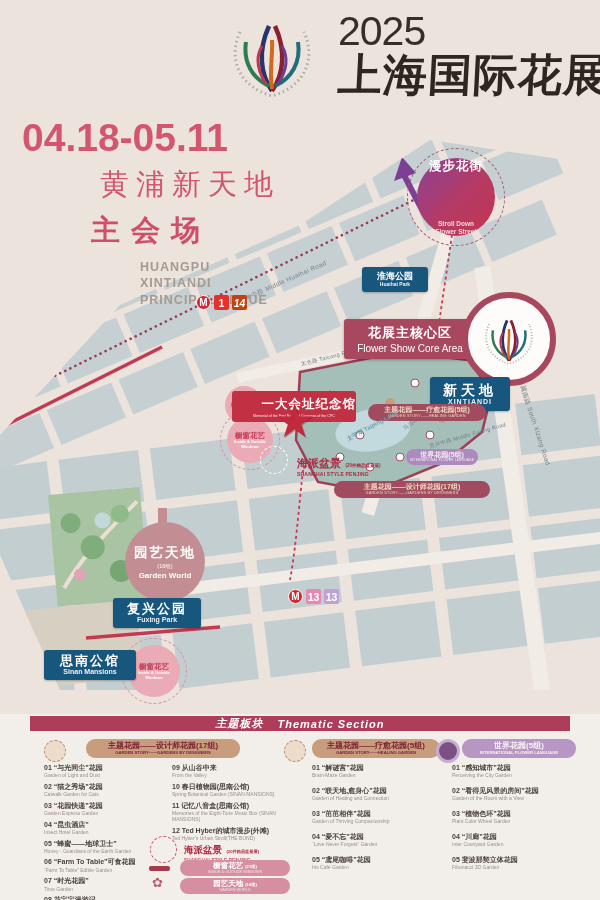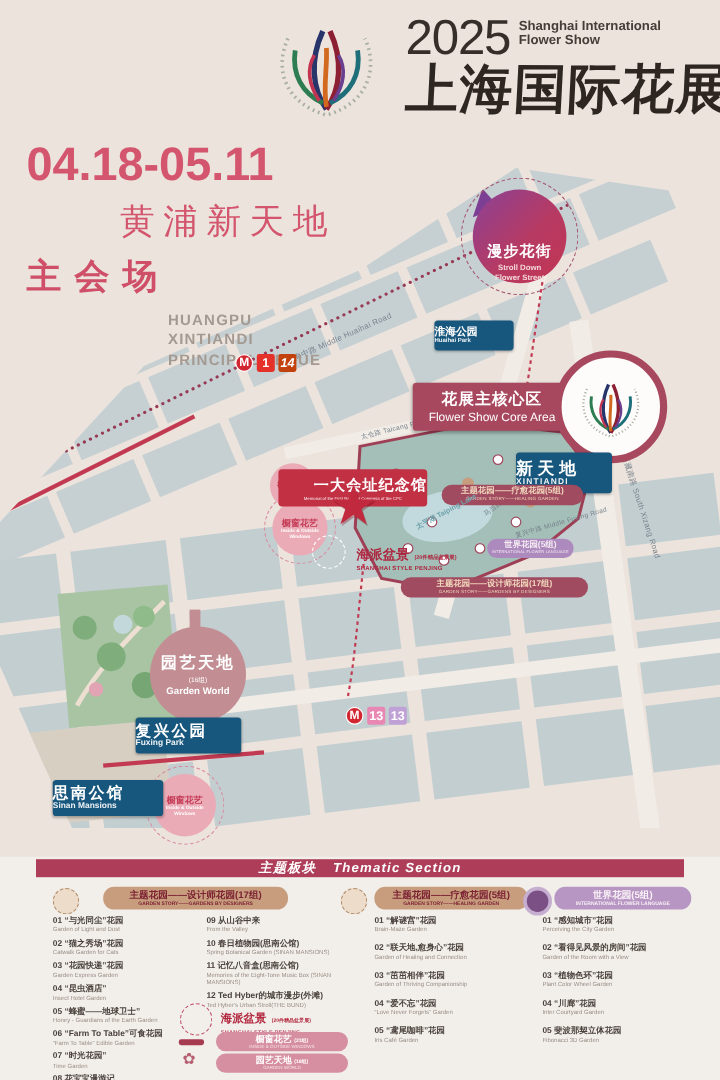--- a/index.html
+++ b/index.html
@@ -12,38 +12,38 @@
   .titles{left:338px;top:12px;width:250px;}
   .t-row{display:flex;align-items:flex-start;gap:7px;}
   .t-year{font-size:41px;font-weight:normal;color:#352e29;line-height:.95;letter-spacing:-1px;}
   .t-sub{font-size:11px;font-weight:600;color:#453d37;line-height:1.08;margin-top:5px;}
   .t-zh{font-family:"DejaVu Serif",serif;font-weight:900;font-size:44px;color:#2d2621;letter-spacing:1px;line-height:1;margin-top:2px;transform:skewX(-3deg);white-space:nowrap;}
 
   
   .venue{left:22px;top:118px;width:258px;z-index:5;}
   .v-dates{font-size:39px;font-weight:bold;color:#d4566e;letter-spacing:0;line-height:1;}
   .v-zh1{font-size:29px;color:#d4566e;letter-spacing:7px;text-align:right;margin-top:8px;font-weight:500;}
-  .v-zh2{font-size:29px;color:#cf4f68;letter-spacing:11px;text-align:left;margin-top:6px;font-weight:bold;}
+  .v-zh2{font-size:29px;color:#cf4f68;letter-spacing:11px;text-align:center;margin-top:6px;font-weight:bold;}
   .v-en{font-size:12.5px;color:#a59a92;letter-spacing:1px;line-height:1.3;margin:8px 0 0 118px;font-weight:600;}
 
   
   .map-svg{position:absolute;left:0;top:135px;width:600px;height:580px;z-index:1;}
 
   
-  .box-blue{background:#17567d;color:#fff;text-align:left;border-radius:3px;display:flex;flex-direction:column;justify-content:center;line-height:1.15;z-index:4;box-shadow:0 1px 2px rgba(0,0,0,.25);}
+  .box-blue{background:#17567d;color:#fff;text-align:center;border-radius:3px;display:flex;flex-direction:column;justify-content:center;line-height:1.15;z-index:4;box-shadow:0 1px 2px rgba(0,0,0,.25);}
   .bb-zh{font-weight:bold;}
   .bb-en{font-weight:600;opacity:.92;}
   .tag-maroon{background:#a04b60;border-radius:9px;color:#f2d9bd;text-align:center;line-height:1.12;display:flex;flex-direction:column;justify-content:center;z-index:4;}
   .tm-zh{font-size:7px;font-weight:bold;}
   .tm-en{font-size:3.8px;letter-spacing:.2px;}
   .circle-pink{background:#eaaab6;border-radius:50%;color:#fff;display:flex;flex-direction:column;align-items:center;justify-content:center;text-align:center;line-height:1.2;z-index:3;}
   .ring::after{content:"";position:absolute;inset:-7px;border:1.4px dashed #d98ea0;border-radius:50%;}
   .cp-zh{font-size:7.5px;font-weight:bold;color:#c43a55;}
   .cp-en{font-size:4px;color:#fff;font-weight:bold;}
-  .stroll{left:394px;top:158px;width:78px;height:78px;border-radius:50%;background:linear-gradient(135deg,#8a4297 0%,#b63a63 55%,#c23552 100%);color:#fff;display:flex;flex-direction:column;align-items:center;justify-content:flex-end;text-align:center;z-index:4;}
+  .stroll{left:417px;top:158px;width:78px;height:78px;border-radius:50%;background:linear-gradient(135deg,#8a4297 0%,#b63a63 55%,#c23552 100%);color:#fff;display:flex;flex-direction:column;align-items:center;justify-content:space-between;text-align:center;z-index:4;}
   .stroll::before{content:"";position:absolute;inset:-10px;border:1.6px dashed #a85a74;border-radius:50%;}
   .st-zh{font-size:12.5px;font-weight:bold;letter-spacing:1px;}
   .st-en{font-size:6.5px;font-weight:bold;color:#f4d8da;line-height:1.25;margin-top:2px;}
   .corebox{left:344px;top:319px;width:132px;height:40px;background:#a8485e;border-radius:3px;color:#fff;text-align:center;display:flex;flex-direction:column;justify-content:center;z-index:4;box-shadow:0 1px 3px rgba(0,0,0,.3);}
   .core-zh{font-size:13px;font-weight:bold;letter-spacing:1px;}
   .core-en{font-size:10px;margin-top:1px;}
   .flower-badge{left:462px;top:292px;width:82px;height:82px;background:#fdfcfa;border:6px solid #a8485e;border-radius:50%;display:flex;align-items:center;justify-content:center;z-index:4;}
   .memorial{left:232px;top:391px;width:124px;height:31px;background:#c23043;border-radius:3px;color:#fff;text-align:center;display:flex;flex-direction:column;justify-content:center;z-index:4;}
   .mem-zh{font-size:12.5px;font-weight:bold;letter-spacing:1px;text-align:right;}
   .mem-en{font-size:3.6px;opacity:.9;margin-top:1px;}
@@ -116,24 +116,20 @@
   </svg>
 
   <div class="abs logo">
     <svg width="104" height="100" viewBox="0 0 100 100">
         <use href="#emblem"></use>
       </svg>
   </div>
   <div class="abs titles">
     <div class="t-row">
       <div class="t-year">2025</div>
-      <div class="t-sub">
-        <div>Shanghai International</div>
-        <div>Flower Show</div>
-      </div>
     </div>
     <div class="t-zh">上海国际花展</div>
   </div>
 
   <div class="abs venue">
     <div class="v-dates">04.18-05.11</div>
     <div class="v-zh1">黄浦新天地</div>
     <div class="v-zh2">主会场</div>
     <div class="v-en">
       <div>HUANGPU</div>

